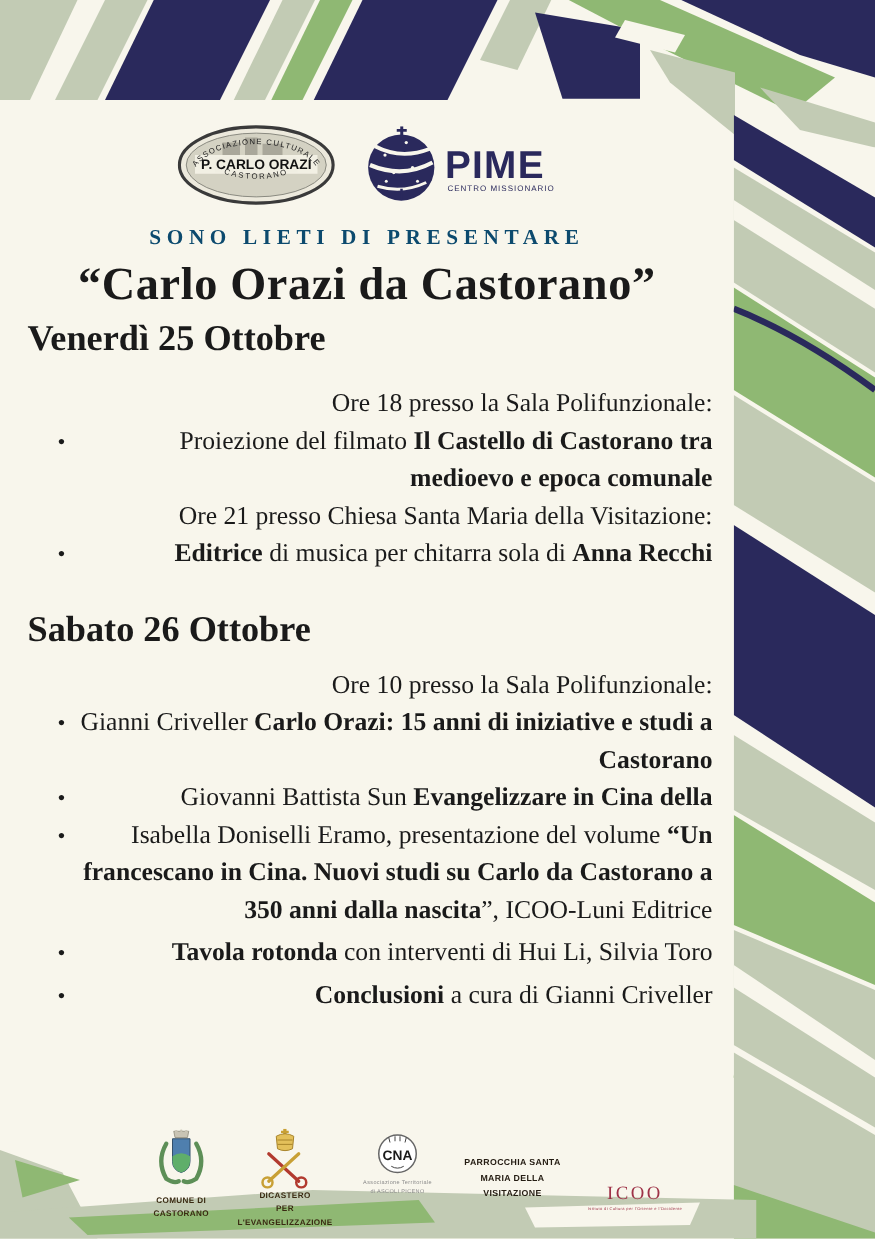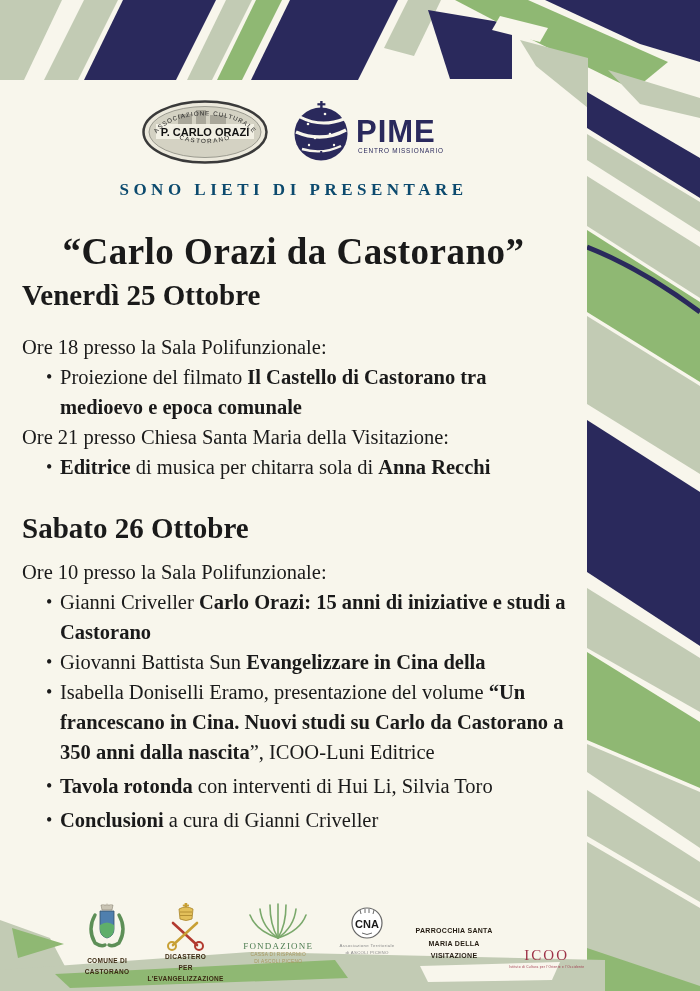--- a/index.html
+++ b/index.html
@@ -10,24 +10,24 @@
   
   .band{position:absolute;pointer-events:none;}
   #top-band{top:0;left:0;}
   #right-band{top:0;right:0;}
   #bottom-band{bottom:0;left:0;}
 
   
   #content{position:absolute;top:82px;left:0;width:587px;padding:0 0 0 22px;box-sizing:border-box;}
   .logos-row{display:flex;justify-content:center;align-items:center;gap:26px;margin-top:18px;width:543px;}
   .tagline{margin-top:16px;text-align:center;width:543px;font-size:17px;letter-spacing:4.5px;font-weight:600;color:#0c4a6e;}
-  .title{margin:30px 0 0 0;width:543px;text-align:center;font-size:37px;font-weight:bold;letter-spacing:0.5px;}
+  .title{margin:6px 0 0 0;width:543px;text-align:center;font-size:37px;font-weight:bold;letter-spacing:0.5px;}
   .day-heading{margin:6px 0 0 0;font-size:29px;font-weight:bold;}
   .day-heading.second{margin-top:30px;}
-  .body-block{margin-top:20px;width:548px;font-size:20.5px;line-height:30px;}
+  .body-block{margin-top:20px;width:548px;font-size:20.5px;line-height:30px;text-align:right;}
   .body-block.second{margin-top:12px;}
   p.plain{margin:0;}
   p.bullet{margin:0;padding-left:38px;position:relative;}
   p.bullet::before{content:"•";position:absolute;left:24px;top:0;font-size:18px;}
   p.bullet.sp{margin-top:4px;}
   .b{font-weight:bold;}
 
   
   #footer{position:absolute;top:903px;left:76px;width:514px;display:flex;justify-content:center;align-items:flex-start;gap:6px;font-family:"Liberation Sans",sans-serif;}
   .flogo{display:flex;flex-direction:column;align-items:center;text-align:center;}
@@ -193,36 +193,20 @@
           <line x1="34" y1="20" x2="10" y2="42"></line>
         </g>
         <circle cx="9" cy="43" r="4" fill="none" stroke="#c8a035" stroke-width="2"></circle>
         <circle cx="36" cy="43" r="4" fill="none" stroke="#b23a2f" stroke-width="2"></circle>
       </svg>
       <div class="cap">DICASTERO
 PER
 L'EVANGELIZZAZIONE</div>
     </div>
 
-    <div class="flogo fond" style="width:96px">
-      <svg width="64" height="36" viewBox="0 0 64 36">
-        <g stroke="#7aa86b" stroke-width="1.6" fill="none" stroke-linecap="round">
-          <path d="M 32,35 Q 10,28 4,12"></path>
-          <path d="M 32,35 Q 16,24 14,6"></path>
-          <path d="M 32,35 Q 24,22 24,2"></path>
-          <path d="M 32,35 Q 32,18 32,1"></path>
-          <path d="M 32,35 Q 40,22 40,2"></path>
-          <path d="M 32,35 Q 48,24 50,6"></path>
-          <path d="M 32,35 Q 54,28 60,12"></path>
-        </g>
-      </svg>
-      <div class="ftitle">FONDAZIONE</div>
-      <div class="cap">CASSA DI RISPARMIO
-DI ASCOLI PICENO</div>
-    </div>
 
     <div class="flogo cna" style="width:80px">
       <svg width="40" height="40" viewBox="0 0 40 40">
         <circle cx="20" cy="20" r="15" fill="#ffffff" stroke="#666" stroke-width="1.2"></circle>
         <g stroke="#444" stroke-width="0.8">
           <line x1="14" y1="11" x2="13" y2="7"></line>
             <line x1="18" y1="10" x2="18" y2="6"></line>
           <line x1="22" y1="10" x2="22" y2="6"></line>
             <line x1="26" y1="11" x2="27" y2="7"></line>
         </g>

